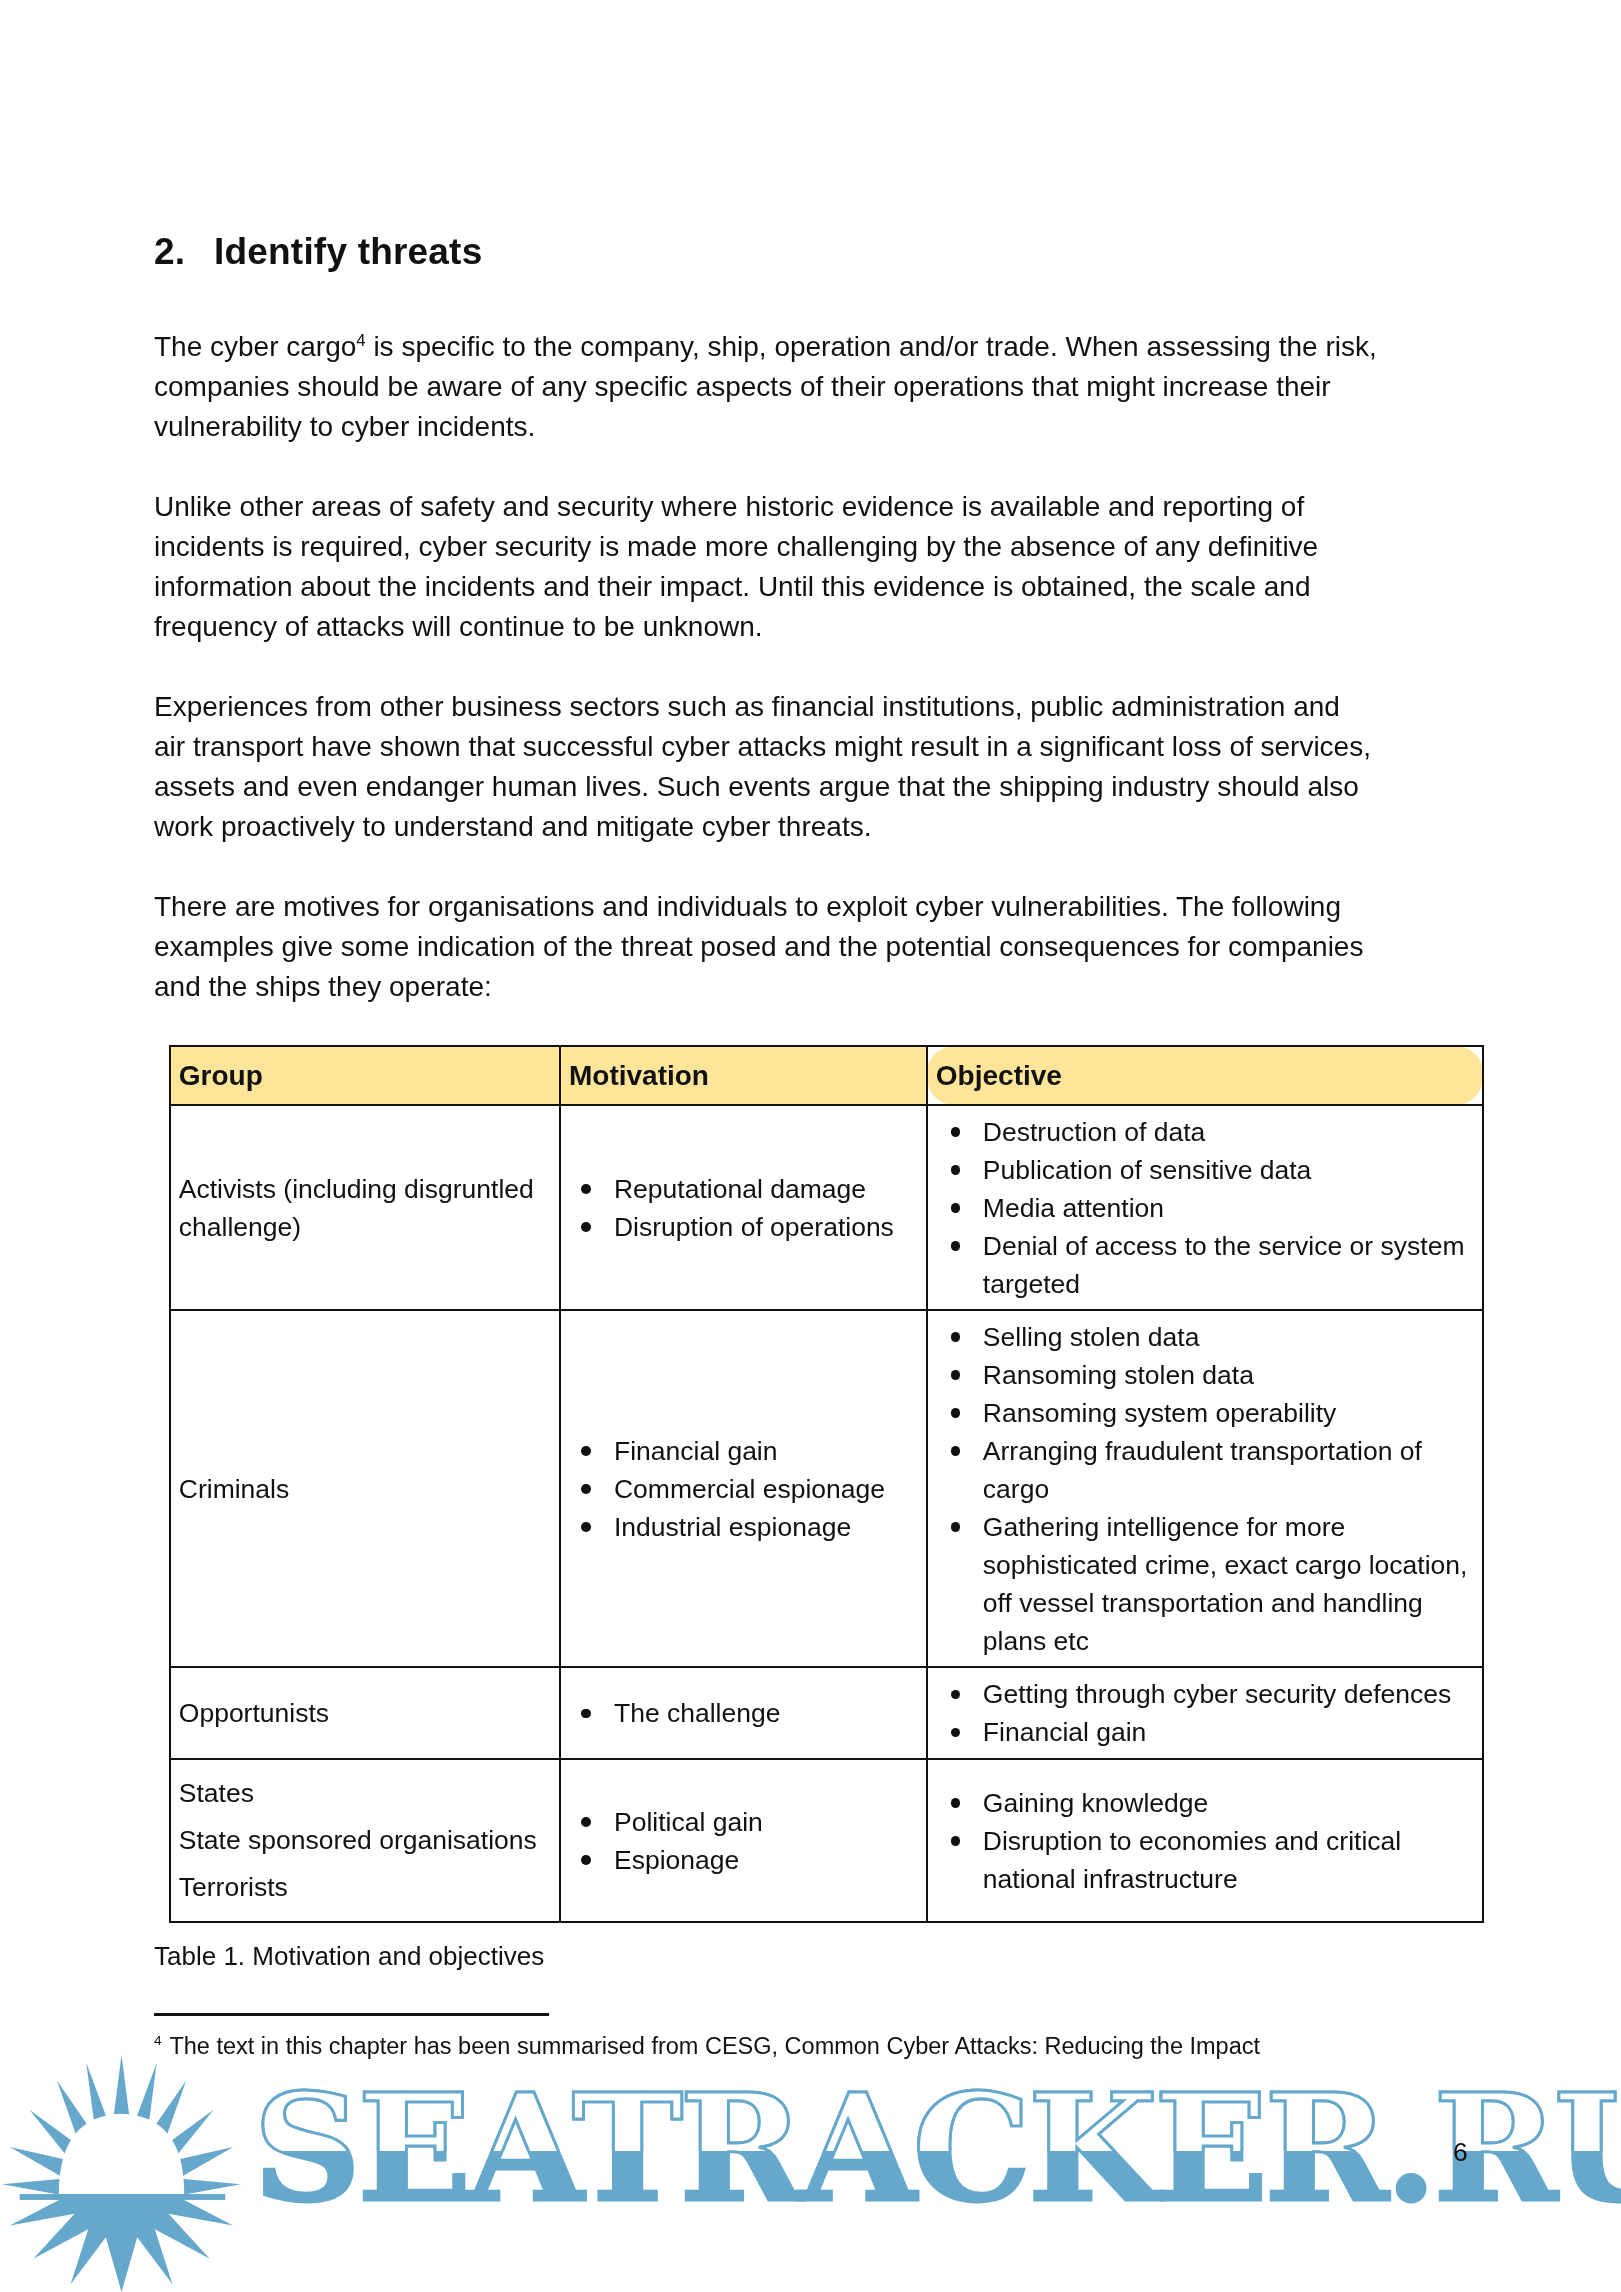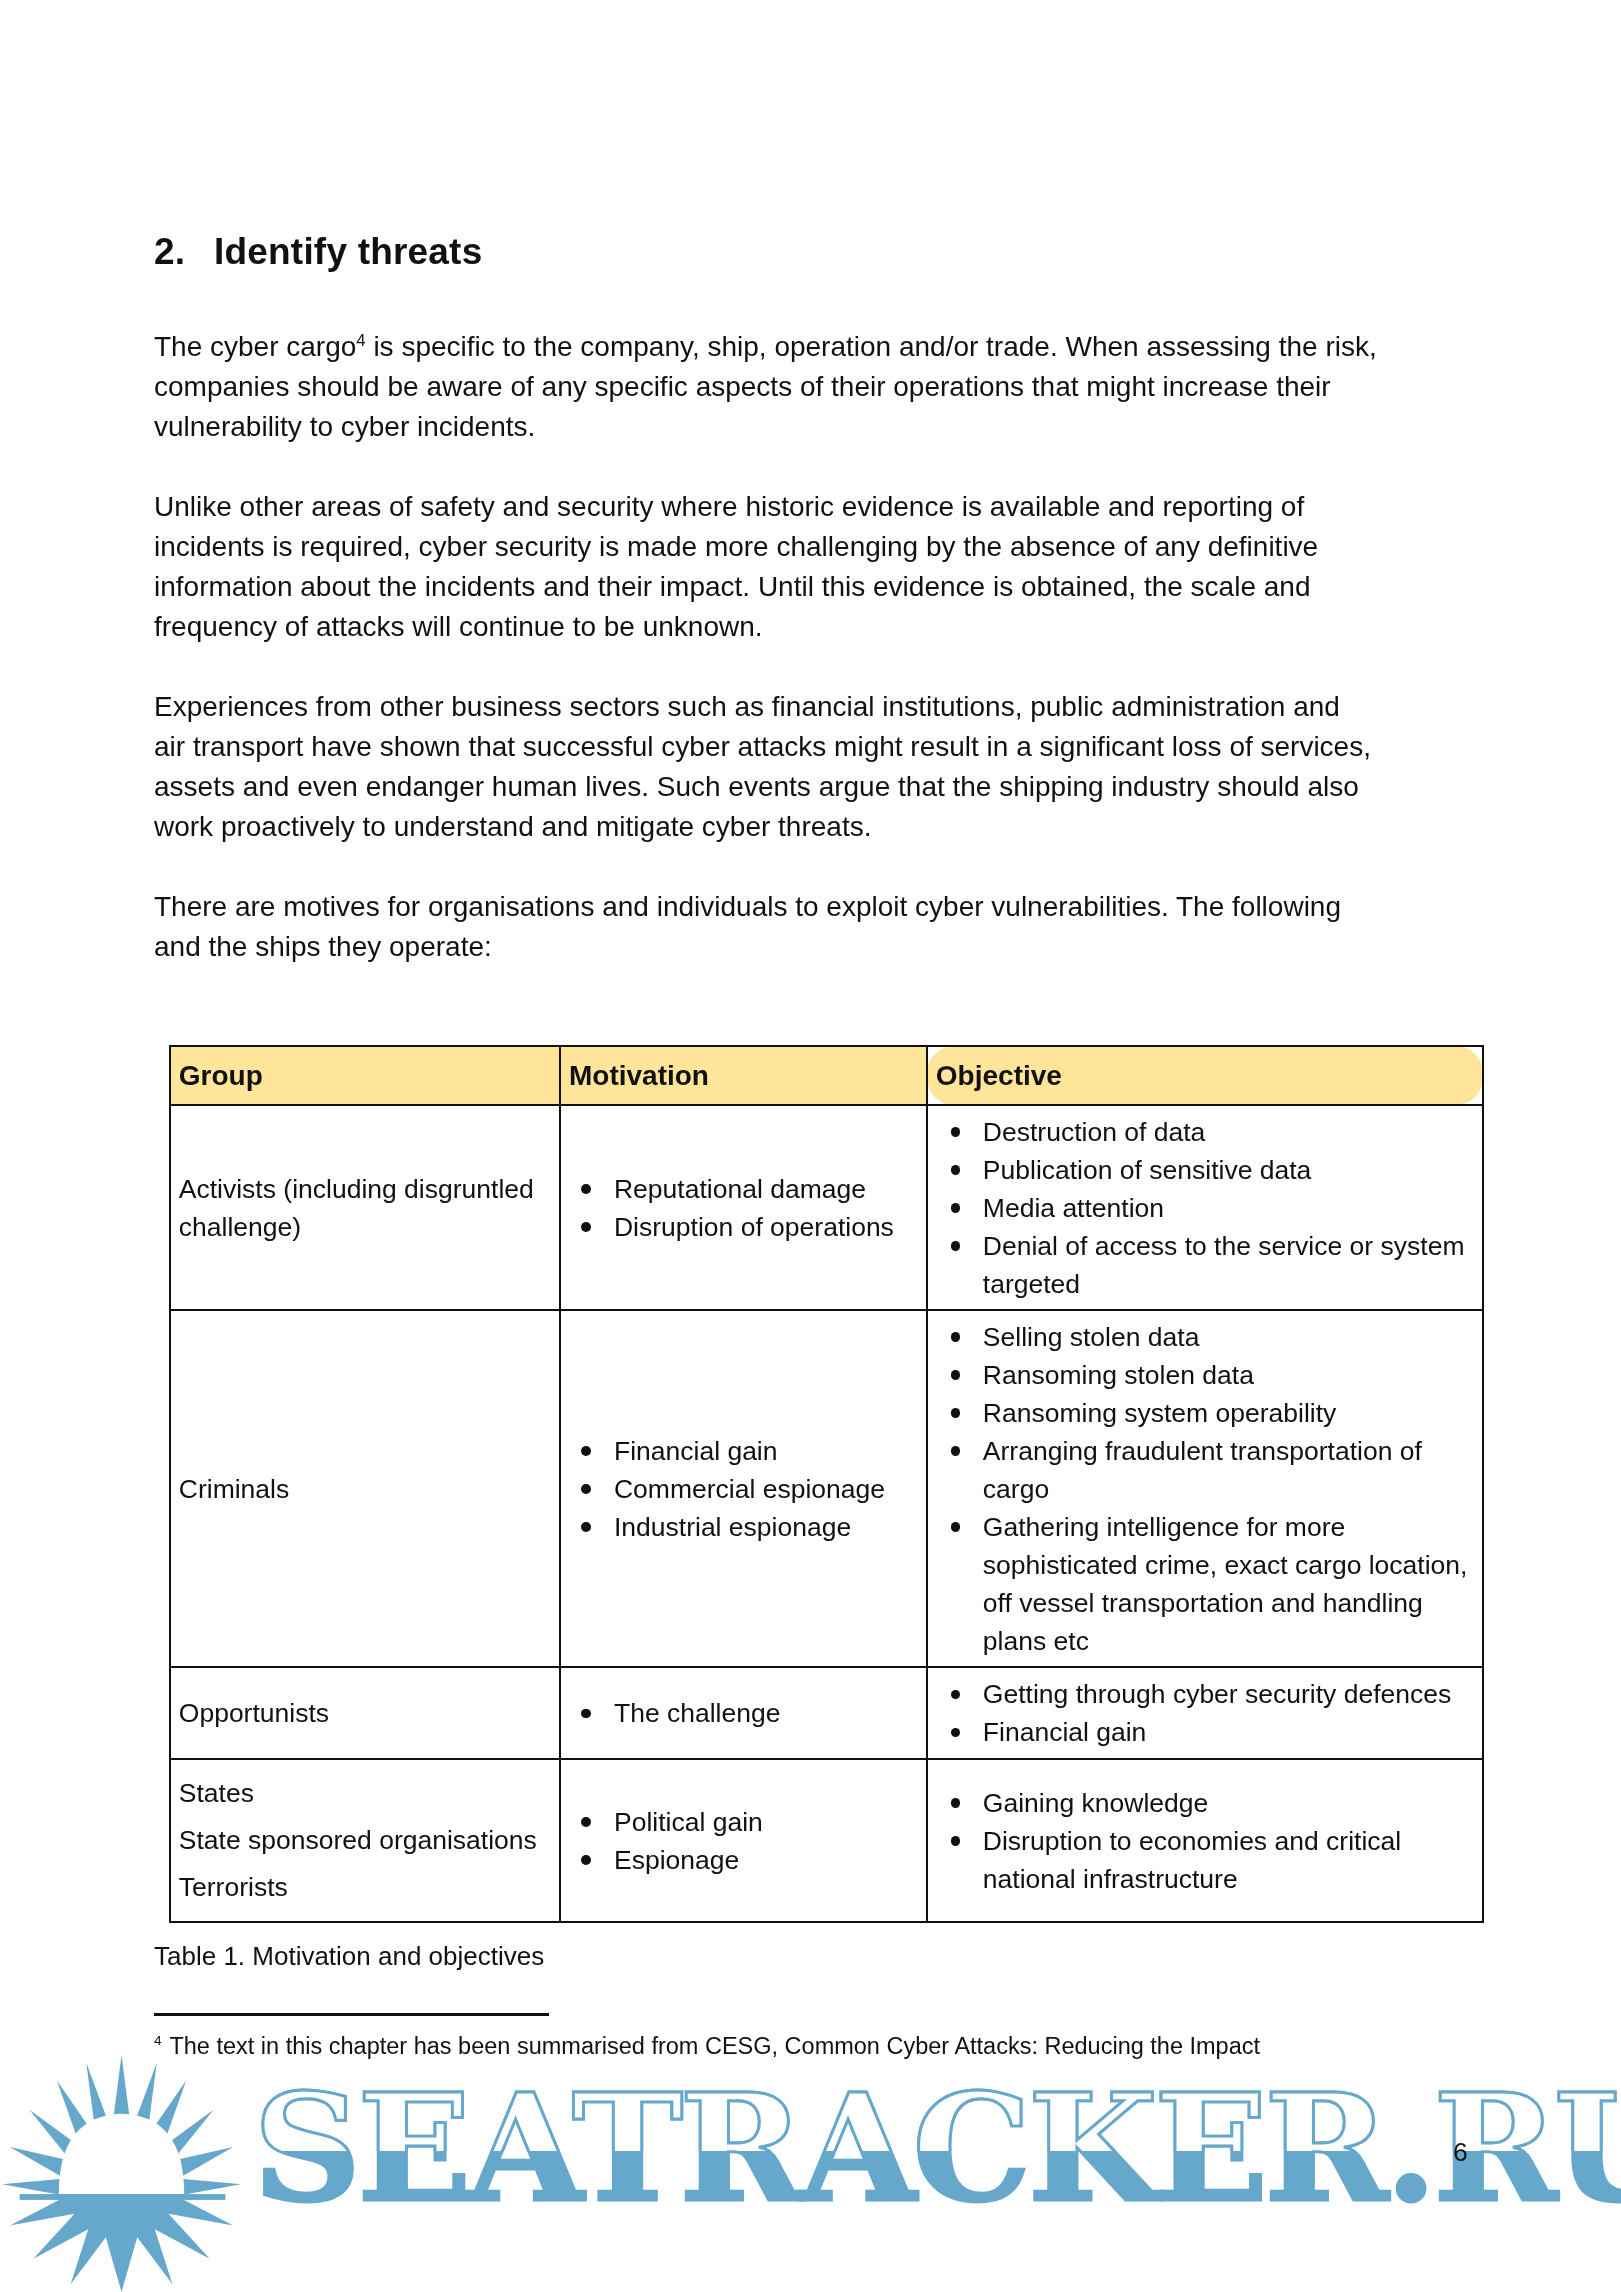--- a/index.html
+++ b/index.html
@@ -110,20 +110,21 @@
 
   <div class="para" id="p2">
     <span class="ln">Unlike other areas of safety and security where historic evidence is available and reporting of</span>
     <span class="ln">incidents is required, cyber security is made more challenging by the absence of any definitive</span>
     <span class="ln">information about the incidents and their impact. Until this evidence is obtained, the scale and</span>
     <span class="ln">frequency of attacks will continue to be unknown.</span>
   </div>
 
   <div class="para" id="p4">
     <span class="ln">There are motives for organisations and individuals to exploit cyber vulnerabilities. The following</span>
+    <span class="ln">examples give some indication of the threat posed and the potential consequences for companies</span>
     <span class="ln">and the ships they operate:</span>
   </div>
 
   <table class="threats">
     <thead>
       <tr>
         <th class="c1">Group</th>
         <th class="c2">Motivation</th>
         <th class="c3">Objective</th>
       </tr>

